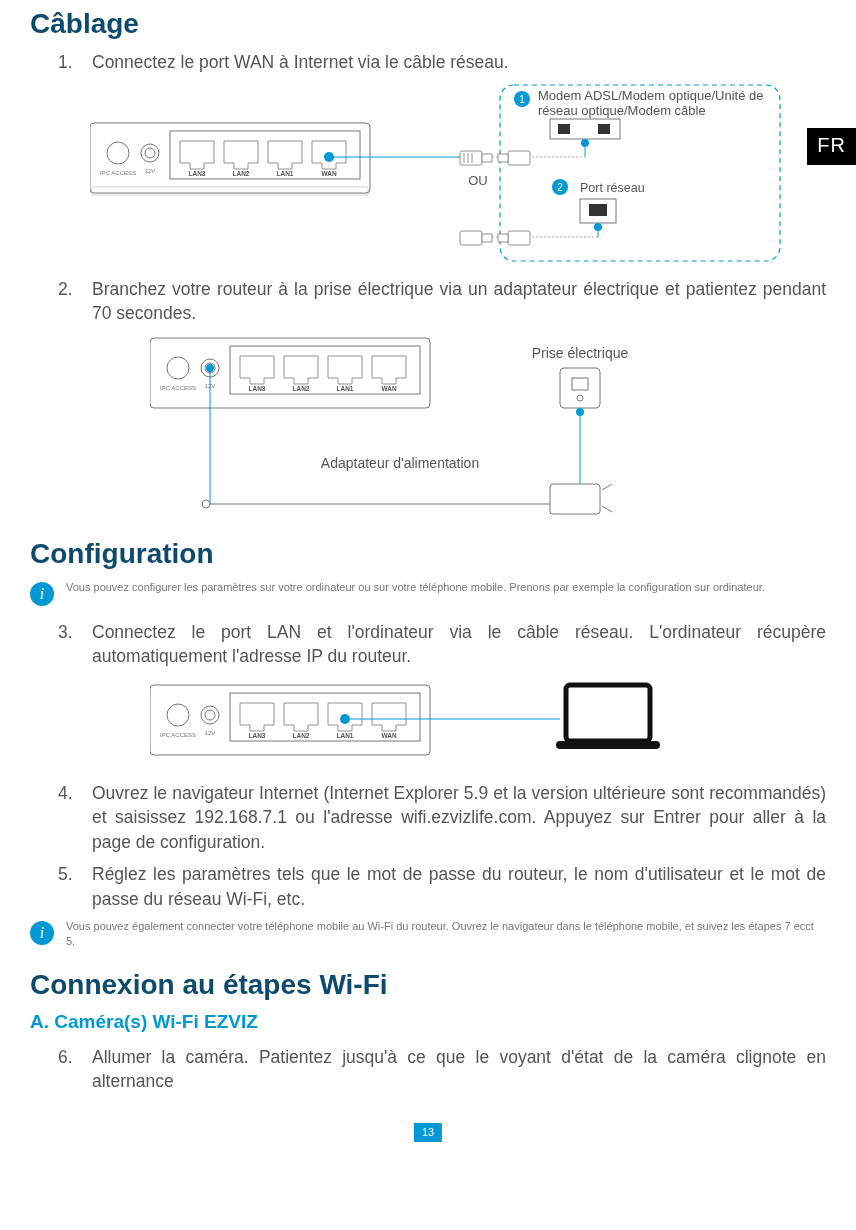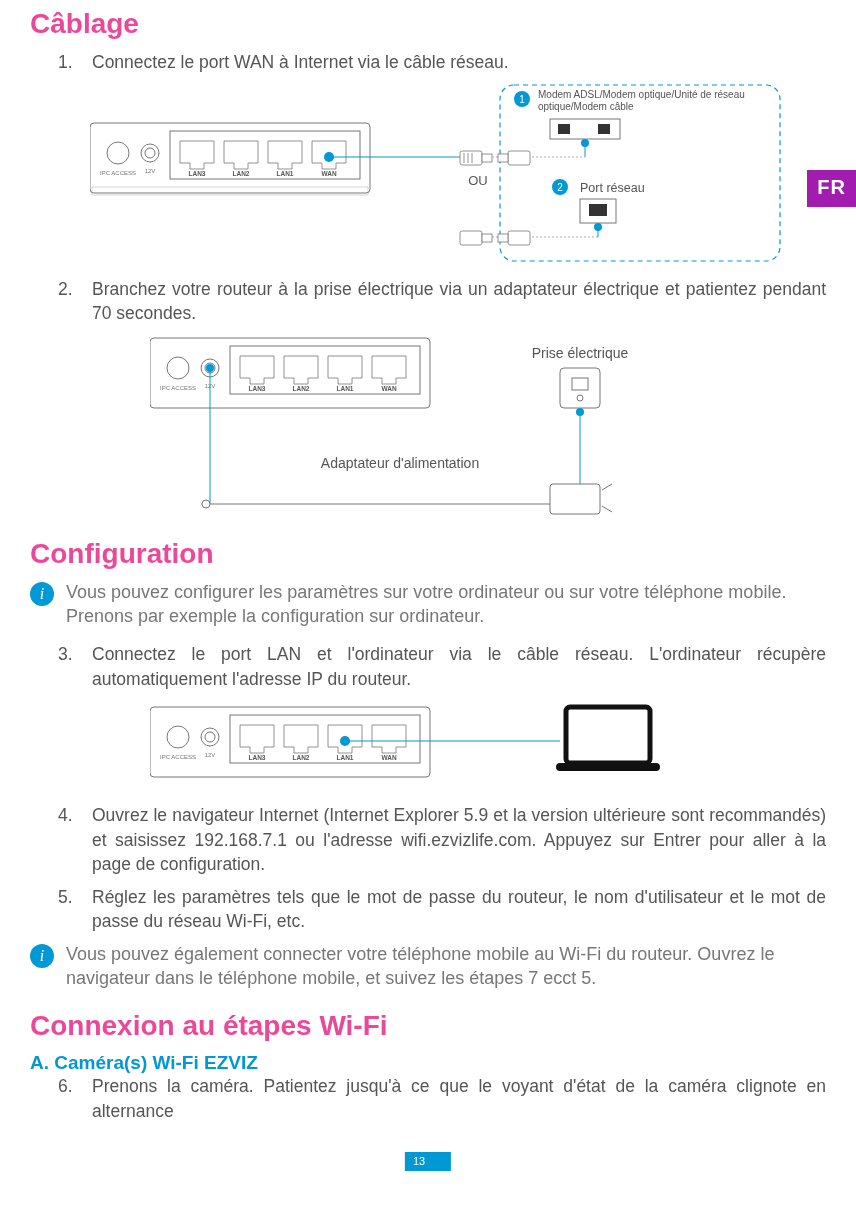--- a/index.html
+++ b/index.html
@@ -7,32 +7,32 @@
     font-family: "Helvetica Neue", Arial, sans-serif;
     font-stretch: condensed;
     color: #4a4a4a;
     width: 856px;
     margin: 0 auto;
     background: #fff;
     position: relative;
     padding: 0 30px 40px 30px;
   }
   .h1 {
-    color: #ec4899;
+    color: #0c4a6e;
     font-size: 28px;
     font-weight: 700;
     margin-top: 8px;
     margin-bottom: 10px;
   }
   .h2 {
     color: #0099d6;
     font-size: 19px;
     font-weight: 700;
     margin-top: 6px;
-    margin-bottom: 0;
+    margin-bottom: 12px;
   }
   .step {
     display: flex;
     margin-left: 28px;
     margin-bottom: 8px;
     font-size: 17.5px;
     line-height: 1.4;
     color: #555;
   }
   .step-num {
@@ -58,50 +58,49 @@
     font-family: Georgia, serif;
     font-style: italic;
     font-size: 16px;
     display: flex;
     align-items: center;
     justify-content: center;
     flex: 0 0 24px;
     margin-top: 2px;
   }
   .info-text {
-    font-size: 18px;
+    font-size: 11px;
     color: #777;
     line-height: 1.35;
   }
   .lang-tab {
     position: absolute;
     top: 128px;
     right: 0;
-    background: #a21caf;
+    background: #000000;
     color: #fff;
-    font-weight: 700;
+    font-weight: 400;
     font-size: 20px;
     padding: 6px 10px 8px 10px;
     letter-spacing: 1px;
-    margin-top: 42px;
   }
   .diagram {
     margin: 6px 0 14px 60px;
     position: relative;
   }
   .router-svg { display:block; }
   .page-num {
     position: absolute;
     bottom: 0;
     left: 50%;
     transform: translateX(-50%);
     background: #0099d6;
     color: #fff;
     font-size: 11px;
-    padding: 3px 26px 4px 8px;
+    padding: 3px 8px 4px 8px;
     margin-top: 47px;
   }
   .small-label {
     font-size: 13.5px;
     color: #555;
   }
 </style>
 </head>
 <body>
 
@@ -152,21 +151,21 @@
         <line x1="8" y1="4" x2="8" y2="14"></line>
         <line x1="12" y1="4" x2="12" y2="14"></line>
   </g>
   <text x="388" y="102" font-size="13" fill="#555" text-anchor="middle">OU</text>
 
   <rect x="410" y="2" width="280" height="176" rx="14" fill="none" stroke="#0099d6" stroke-width="1.2" stroke-dasharray="5 4"></rect>
 
   <circle cx="432" cy="16" r="8" fill="#0099d6"></circle>
   <text x="432" y="20" font-size="10" fill="#fff" text-anchor="middle">1</text>
   <foreignObject x="448" y="6" width="230" height="30">
-    <div xmlns="http://www.w3.org/1999/xhtml" class="small-label" style="font-size:10px;line-height:1.15">Modem ADSL/Modem optique/Unité de réseau optique/Modem câble</div>
+    <div xmlns="http://www.w3.org/1999/xhtml" class="small-label" style="font-size:13px;line-height:1.15">Modem ADSL/Modem optique/Unité de réseau optique/Modem câble</div>
   </foreignObject>
 
   <rect x="460" y="36" width="70" height="20" fill="#fff" stroke="#777"></rect>
   <rect x="468" y="41" width="12" height="10" fill="#333"></rect>
       <rect x="508" y="41" width="12" height="10" fill="#333"></rect>
   <circle cx="495" cy="60" r="4" fill="#0099d6"></circle>
 
   <line x1="495" y1="60" x2="495" y2="74" stroke="#0099d6"></line>
   <line x1="402" y1="74" x2="495" y2="74" stroke="#aaa" stroke-dasharray="2 2"></line>
   <g transform="translate(418,66)" stroke="#777" fill="#fff" stroke-width="0.8">
@@ -298,16 +297,16 @@
 <div class="info-row">
   <div class="info-icon">i</div>
   <div class="info-text">Vous pouvez également connecter votre téléphone mobile au Wi-Fi du routeur. Ouvrez le navigateur dans le téléphone mobile, et suivez les étapes 7 ecct 5.</div>
 </div>
 
 <div class="h1" style="margin-top:20px">Connexion au étapes Wi-Fi</div>
 <div class="h2">A. Caméra(s) Wi-Fi EZVIZ</div>
 
 <div class="step">
   <div class="step-num">6.</div>
-  <div class="step-text">Prenons la caméra. Patientez jusqu'à ce que le voyant d'état de la caméra clignote en alternance</div>
+  <div class="step-text">Allumer la caméra. Patientez jusqu'à ce que le voyant d'état de la caméra clignote en alternance</div>
 </div>
 
 <div class="page-num">13</div>
 
 </body></html>

